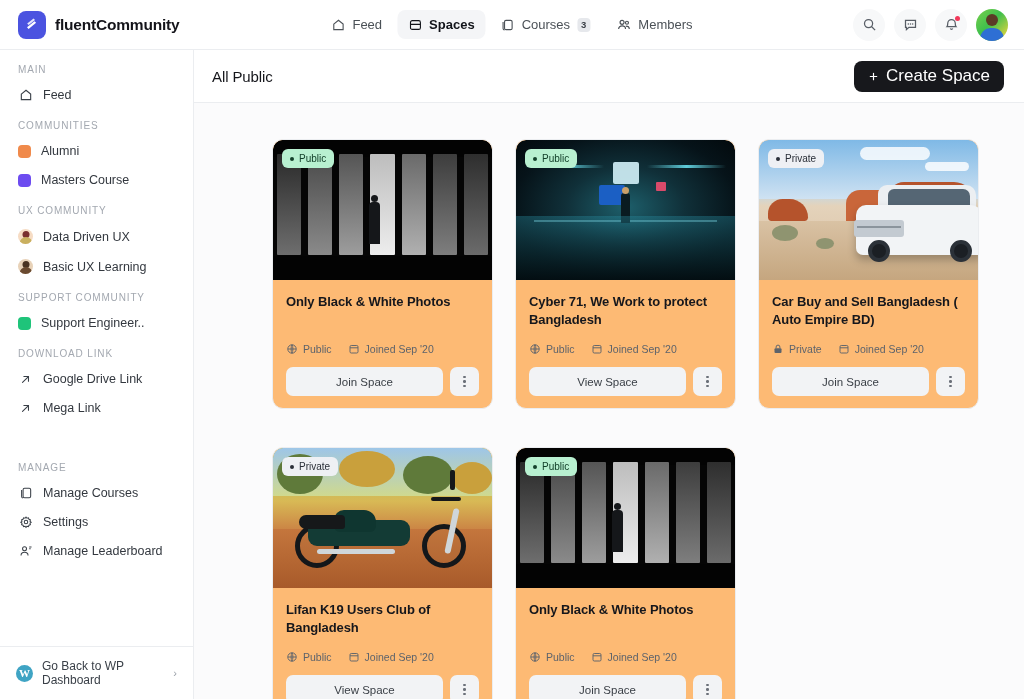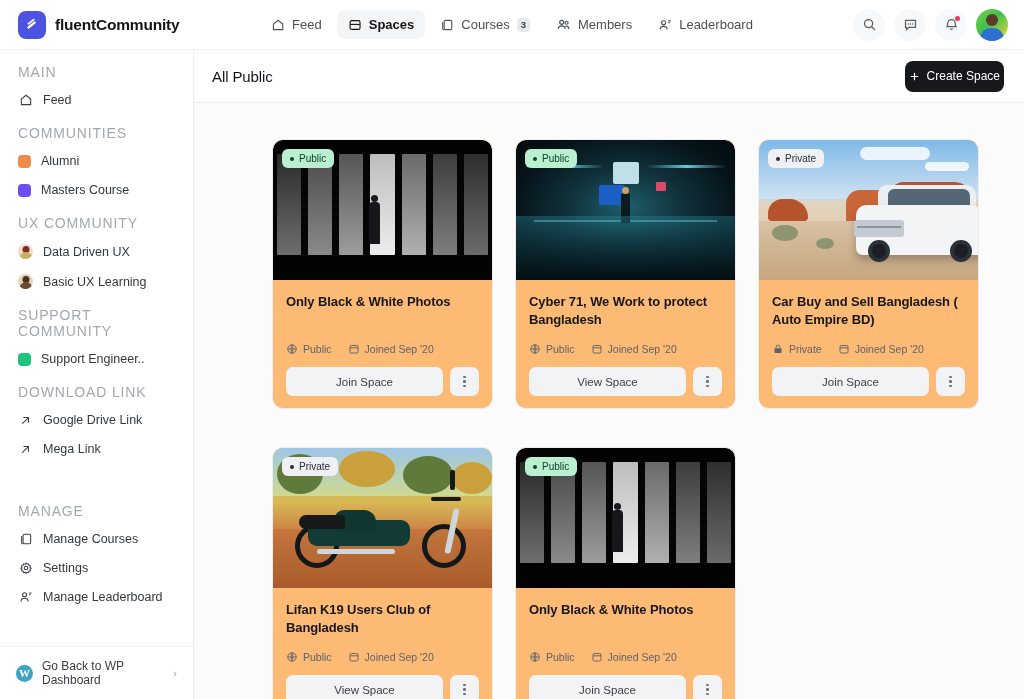--- a/index.html
+++ b/index.html
@@ -81,21 +81,21 @@
   
   .sidebar {
     width: 194px; min-width: 194px;
     background: #ffffff;
     border-right: 1px solid #ebedf0;
     display: flex; flex-direction: column;
     padding-top: 12px;
   }
   .side-scroll { flex: 1; overflow: hidden; padding: 0 12px; }
   .sec-title {
-    font-size: 14px; letter-spacing: 0.85px; text-transform: uppercase;
+    font-size: 10px; letter-spacing: 0.85px; text-transform: uppercase;
     color: #a3a8b0; font-weight: 400;
     padding: 0 6px; margin: 12px 0 7px;
   }
   .sec-title.first { margin-top: 2px; }
   .side-item {
     display: flex; align-items: center; gap: 10px;
     padding: 6px 6px; border-radius: 7px;
     font-size: 12.5px; color: #33383f; cursor: pointer;
     margin-bottom: 3px;
   }
@@ -131,22 +131,22 @@
     height: 53px; min-height: 53px;
     border-bottom: 1px solid #ebedf0;
     display: flex; align-items: center;
     padding: 0 20px 0 18px;
   }
   .page-title { font-size: 15px; font-weight: 400; color: #15161b; letter-spacing: -0.1px; }
   .create-btn {
     margin-left: auto;
     background: #17181c; color: #fff;
     border: none; border-radius: 8px;
-    height: 31px; padding: 0 4px;
-    font-size: 12px; font-family: inherit; font-weight: 400;
+    height: 31px; padding: 0 14px;
+    font-size: 17px; font-family: inherit; font-weight: 400;
     display: flex; align-items: center; gap: 7px; cursor: pointer;
   }
 
   .content {
     flex: 1; overflow: hidden;
     background: #fbfbfc;
     padding: 22px 0 0 0;
   }
   .grid {
     display: grid;
@@ -313,28 +313,20 @@
       <span class="nav-badge">3</span>
     </div>
     <div class="navitem">
       <svg width="15" height="15" viewBox="0 0 24 24" fill="none" stroke="#4b5157" stroke-width="1.9">
           <circle cx="9" cy="8.5" r="3.2"></circle>
           <path d="M3.5 19c0-3 2.5-4.8 5.5-4.8s5.5 1.8 5.5 4.8"></path>
           <circle cx="16.8" cy="9.2" r="2.4"></circle>
           <path d="M15 14.6c3 0 5.5 1.6 5.5 4.4"></path>
         </svg>
       <span>Members</span>
-    </div>
-    <div class="navitem">
-      <svg width="14" height="14" viewBox="0 0 24 24" fill="none" stroke="#4b5157" stroke-width="1.9">
-          <circle cx="9.5" cy="8" r="3.4"></circle>
-          <path d="M3.5 19.5c0-3.2 2.7-5.2 6-5.2s6 2 6 5.2"></path>
-          <path d="M17.5 5h4M17.5 8h2.5"></path>
-        </svg>
-      <span>Leaderboard</span>
     </div>
   </nav>
 
   <div class="topright">
     <div class="iconbtn">
       <svg width="15" height="15" viewBox="0 0 24 24" fill="none" stroke="#585e66" stroke-width="2">
           <circle cx="10.5" cy="10.5" r="6.5"></circle>
           <path d="M15.5 15.5 21 21"></path>
         </svg>
     </div>

